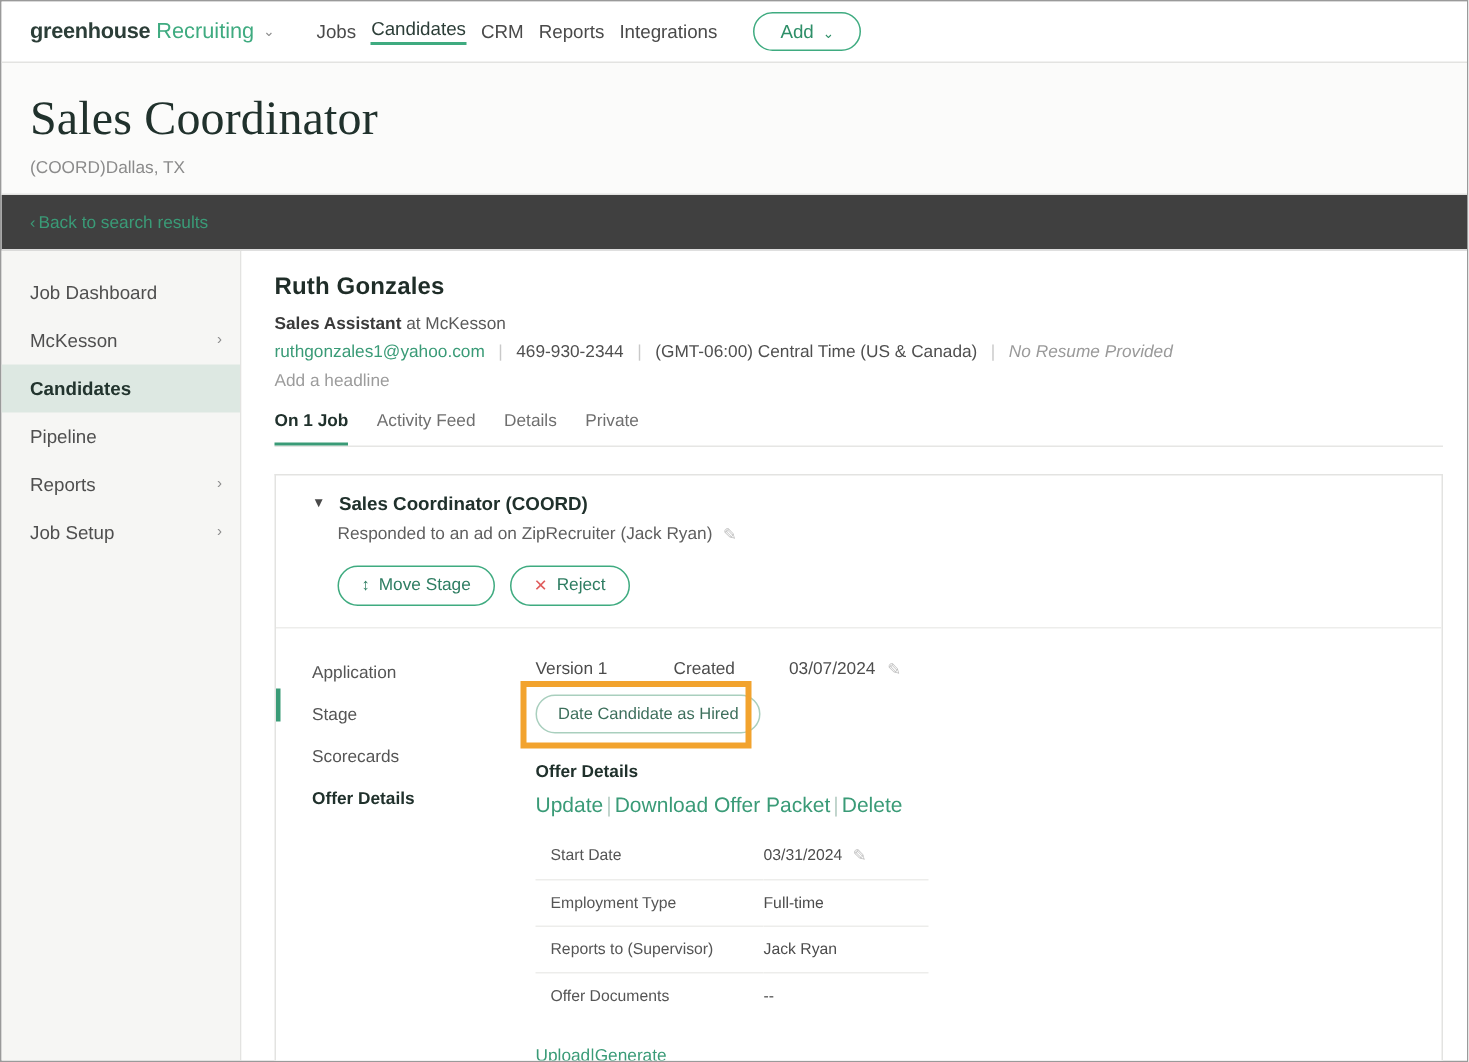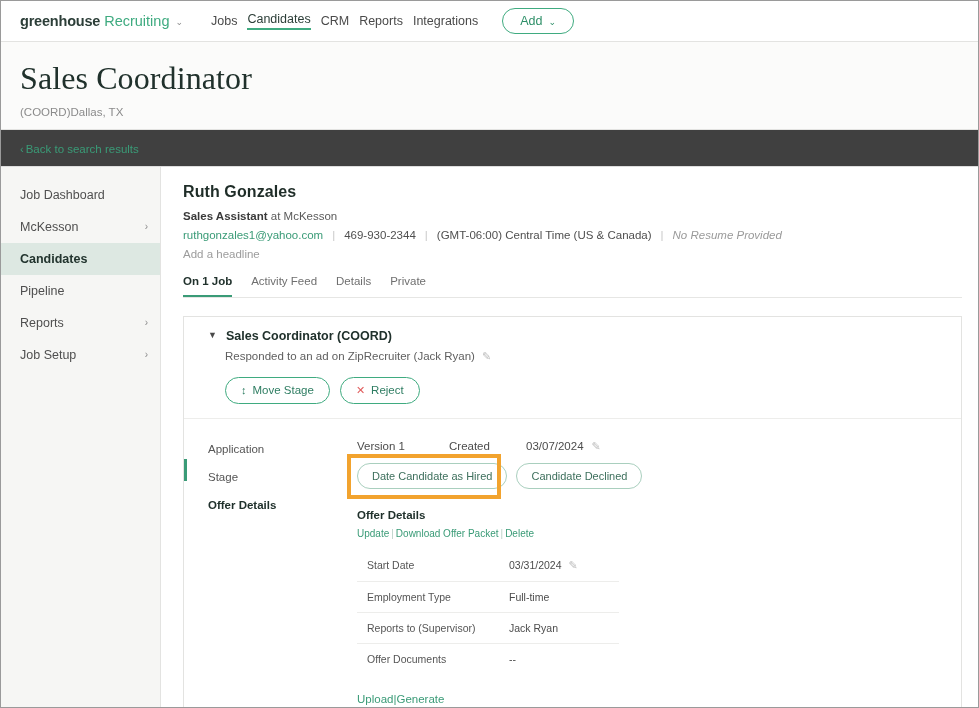--- a/index.html
+++ b/index.html
@@ -306,21 +306,21 @@
   }
 
   .od-title {
     margin-top: 20px;
     font-size: 11.5px;
     font-weight: bold;
     color: #20312c;
   }
   .od-links {
     margin-top: 7px;
-    font-size: 10px;
+    font-size: 14px;
     color: #3a9b77;
   }
   .od-links a { color: #3a9b77; text-decoration: none; cursor: pointer; }
   .od-links .bar { color: #b9cfc6; margin: 0 2px; }
 
   .od-table {
     margin-top: 11px;
     width: 262px;
     border-collapse: collapse;
   }
@@ -445,37 +445,37 @@
               <span>Reject</span>
             </button>
           </div>
         </div>
         <div class="card-divider"></div>
 
         <div class="detail">
           <div class="detail-nav">
             <div class="dn-item">Application</div>
             <div class="dn-item">Stage</div>
+            <div class="dn-item">Scorecards</div>
             <div class="dn-item active">Offer Details</div>
           </div>
 
           <div class="detail-main">
             <div class="appl-row">
               <span class="c1">Version 1</span>
               <span class="c2">Created</span>
               <span class="c3">
                 <span>03/07/2024</span>
                 <span class="pencil">✎</span>
               </span>
             </div>
 
             <div class="status-btns">
               <div class="highlight-box"></div>
               <button class="sbtn">Date Candidate as Hired</button>
-              <button class="sbtn">Candidate Declined</button>
             </div>
 
             <div class="od-title">Offer Details</div>
             <div class="od-links">
               <a>Update</a><span class="bar">|</span><a>Download Offer Packet</a><span class="bar">|</span><a>Delete</a>
             </div>
 
             <table class="od-table">
               <tbody>
                   <tr>

